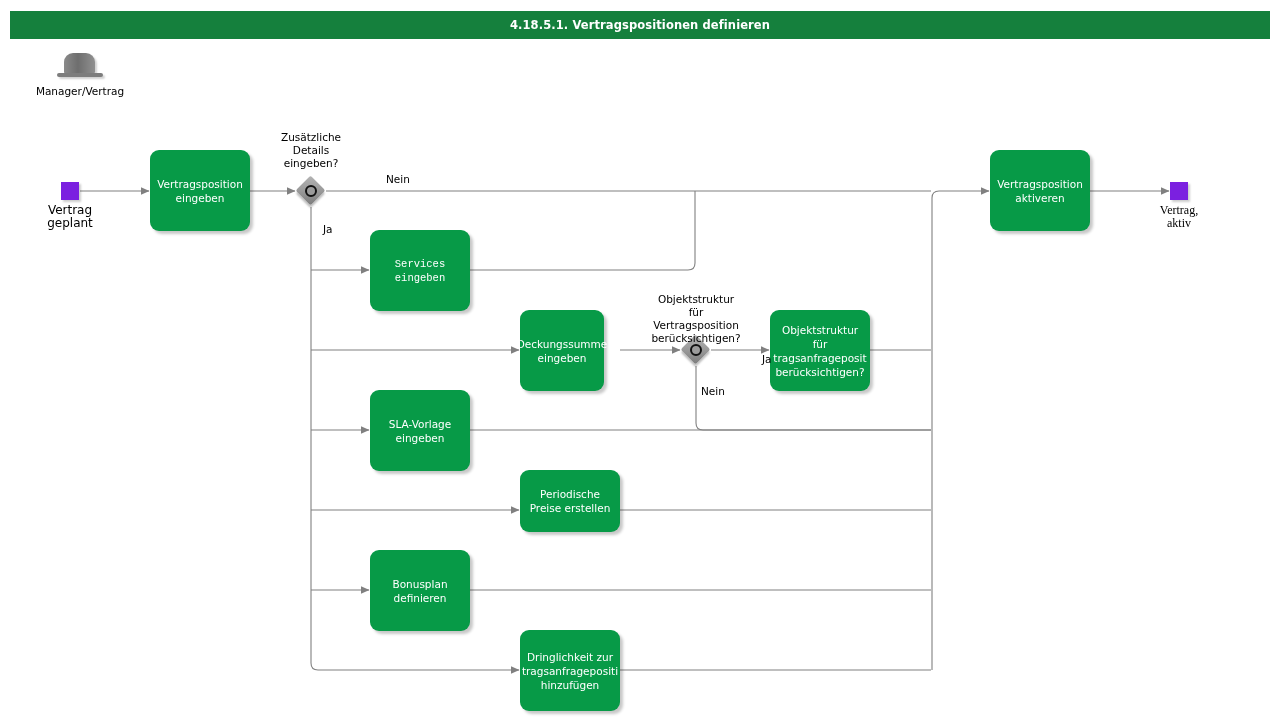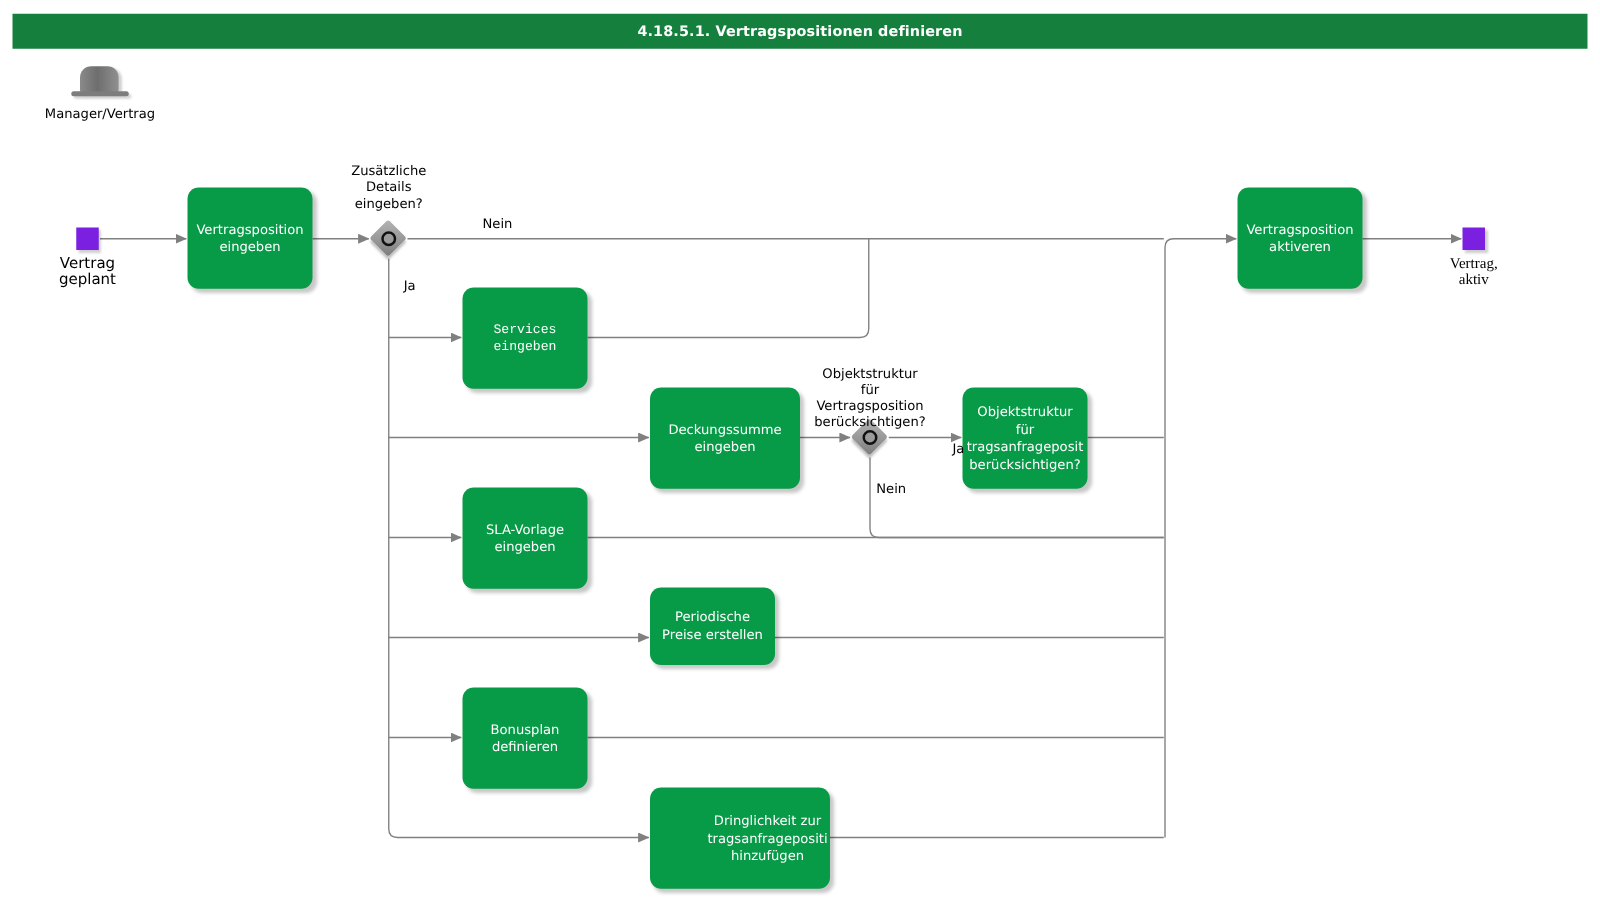--- a/index.html
+++ b/index.html
@@ -245,41 +245,41 @@
 <div class="task" style="left:150px; top:150px; width:100px; height:81px;">
   <span class="task-text">Vertragsposition
 eingeben</span>
 </div>
 
 <div class="task" style="left:370px; top:230px; width:100px; height:81px;font-family:Liberation Mono, monospace;">
   <span class="task-text">Services
 eingeben</span>
 </div>
 
-<div class="task clipped" style="left:520px; top:310px; width:120px; height:81px;">
+<div class="task clipped" style="left:520px; top:310px; width:84px; height:81px;">
   <span class="task-text">Deckungssumme
 eingeben</span>
 </div>
 
 <div class="task" style="left:370px; top:390px; width:100px; height:81px;">
   <span class="task-text">SLA-Vorlage
 eingeben</span>
 </div>
 
 <div class="task clipped" style="left:520px; top:470px; width:100px; height:62px;">
   <span class="task-text">Periodische
 Preise erstellen</span>
 </div>
 
 <div class="task" style="left:370px; top:550px; width:100px; height:81px;justify-content:flex-end;">
   <span class="task-text">Bonusplan
 definieren</span>
 </div>
 
-<div class="task clipped" style="left:520px; top:630px; width:100px; height:81px;padding-left:44px;">
+<div class="task clipped" style="left:520px; top:630px; width:100px; height:81px;">
   <span class="task-text">Dringlichkeit zur
 tragsanfragepositi
 hinzufügen</span>
 </div>
 
 <div class="task clipped" style="left:770px; top:310px; width:100px; height:81px;">
   <span class="task-text">Objektstruktur
 für
 tragsanfrageposit
 berücksichtigen?</span>

